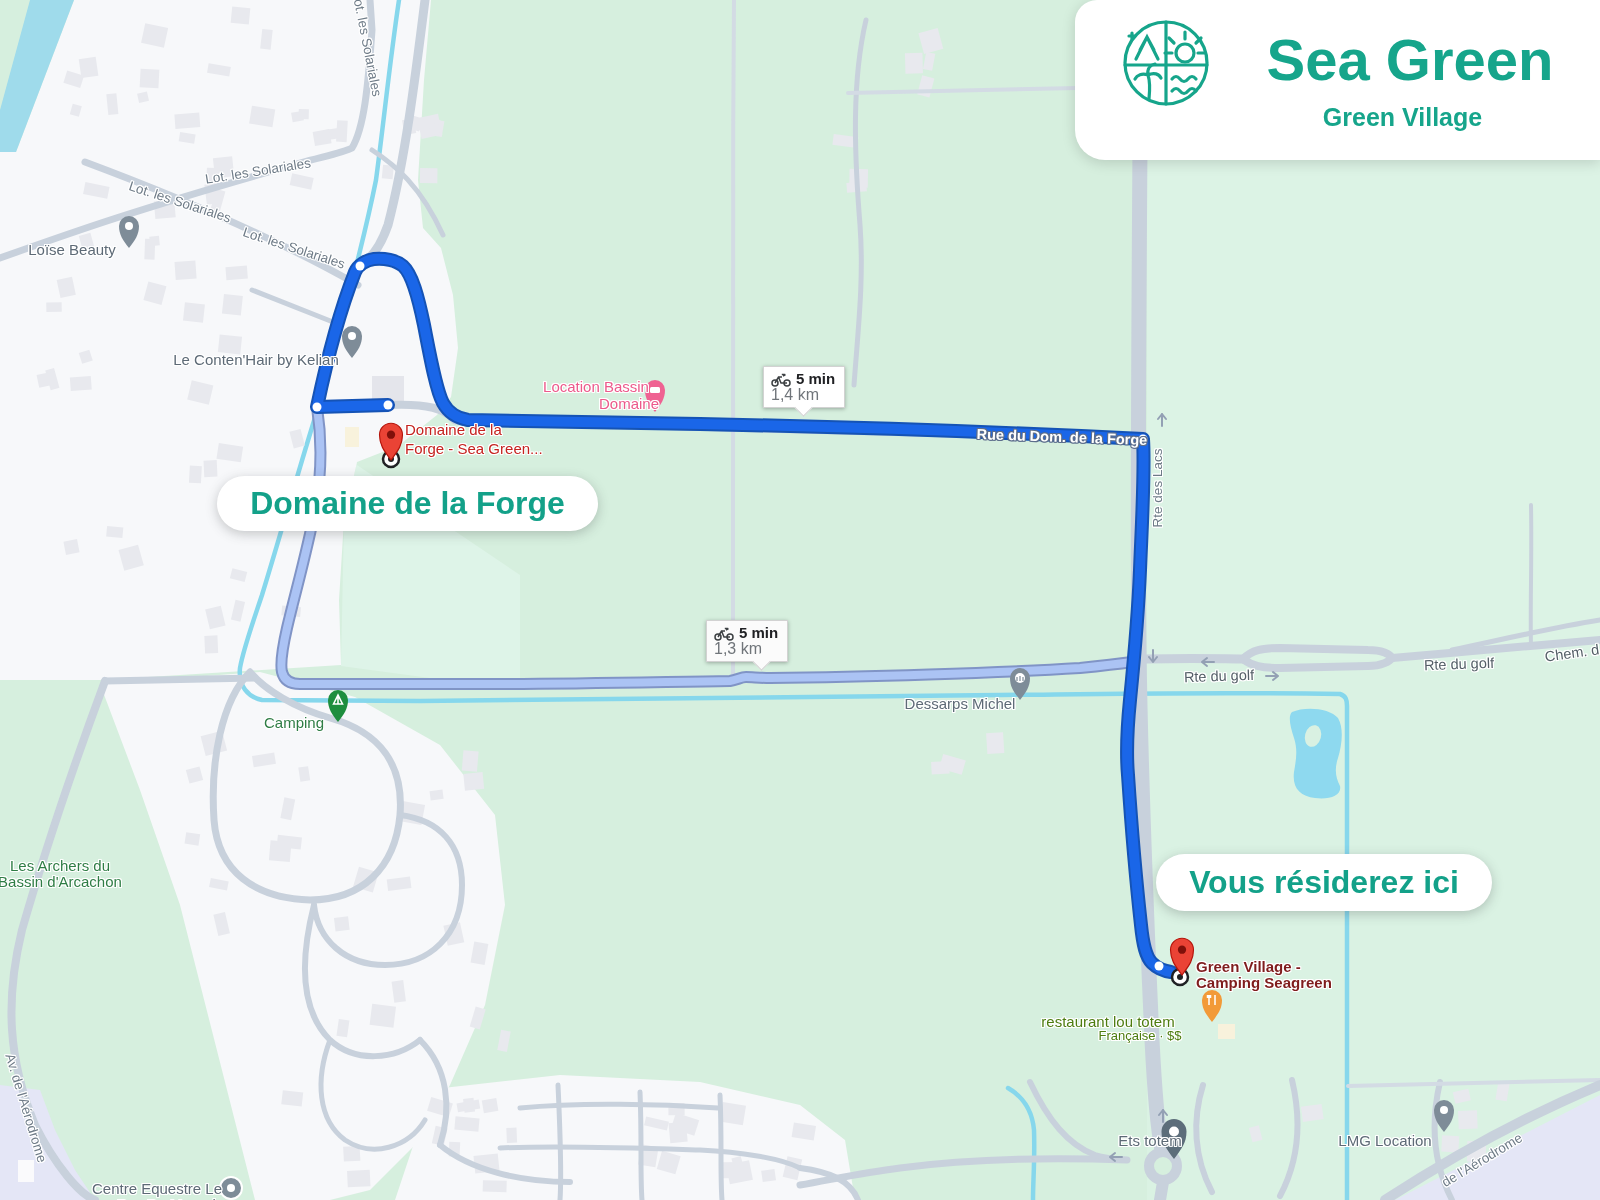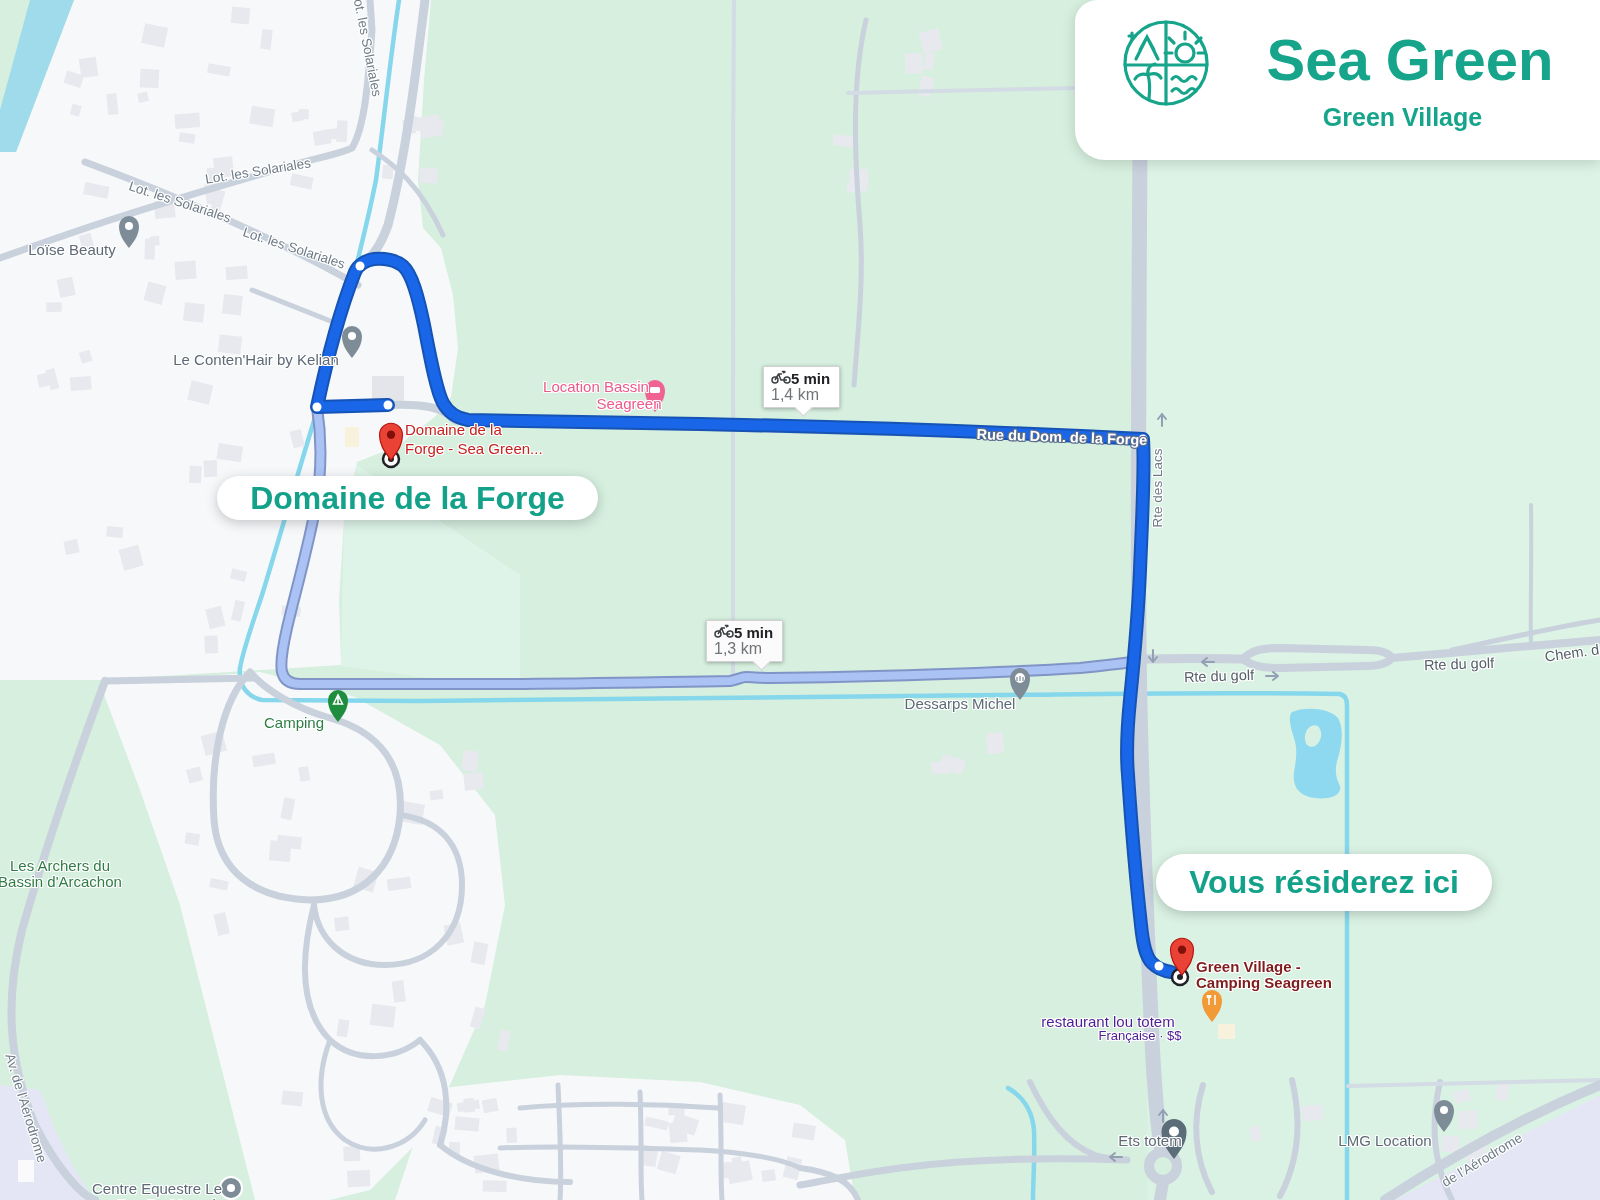--- a/index.html
+++ b/index.html
@@ -13,33 +13,33 @@
                    0 -1px 0 #fff,0 1px 0 #fff,-1px 0 0 #fff,1px 0 0 #fff;}
   .street{font-size:13.5px;color:#6e7b87;}
   .street-dark{font-size:14.5px;color:#545f67;font-weight:500;}
   .route-street{font-size:14.5px;font-weight:700;color:#fff;
        text-shadow:-1px -1px 0 #5d6e8c,1px -1px 0 #5d6e8c,-1px 1px 0 #5d6e8c,1px 1px 0 #5d6e8c,
                    0 -1px 0 #5d6e8c,0 1px 0 #5d6e8c,-1px 0 0 #5d6e8c,1px 0 0 #5d6e8c;}
   .poi{font-size:15px;font-weight:500;color:#5d6a76;}
   .poi-sub{font-size:13px;font-weight:400;}
   .poi-green{color:#2f7d45;}
   .poi-pink{color:#ec5a8b;padding-left:42px;}
-  .poi-orange{color:#4c1d95;}
+  .poi-orange{color:#4d7c0f;}
   .red-marker-label{font-size:15px;font-weight:500;color:#c5221f;line-height:19px;}
   .dest-label{font-size:15px;font-weight:700;color:#7f1d1d;line-height:16px;}
   .ta-r{text-align:right;}
   .ta-c{text-align:center;}
   
   .pill{position:absolute;background:#fff;border-radius:30px;display:flex;align-items:center;
         justify-content:center;font-weight:700;color:#13a189;font-size:32px;
         box-shadow:0 3px 12px rgba(60,64,67,.28);}
   
   .badge{position:absolute;background:#fff;border:1px solid #d2d2d2;
          box-shadow:0 1px 4px rgba(0,0,0,.3);padding:3px 9px 3px 7px;}
-  .badge .row{display:flex;align-items:flex-start;}
+  .badge .row{display:flex;align-items:flex-end;gap:5px;}
   .badge .dur{font-size:15px;font-weight:700;color:#202124;}
   .badge .dist{font-size:16px;color:#70757a;margin-top:-1px;}
   .badge .ptr{position:absolute;bottom:-7px;width:12px;height:12px;background:#fff;
          transform:rotate(45deg);border-right:1px solid #d2d2d2;border-bottom:1px solid #d2d2d2;}
   
   #brand-card{position:absolute;right:0;top:0;width:525px;height:160px;background:#ffffff;
          border-radius:22px 0 0 30px;box-shadow:0 3px 14px rgba(0,0,0,.15);}
   #brand-name{position:absolute;left:155px;top:26px;width:360px;text-align:center;
          font-size:58px;font-weight:700;color:#16a58b;letter-spacing:0px;}
   #brand-sub{position:absolute;left:155px;top:103px;width:345px;text-align:center;
@@ -393,21 +393,21 @@
 
 <div class="lbl street" style="left:367px;top:44px;transform:translate(-50%,-50%) rotate(79deg);">Lot. les Solariales</div>
 <div class="lbl street" style="left:258px;top:171px;transform:translate(-50%,-50%) rotate(-9deg);">Lot. les Solariales</div>
 <div class="lbl street" style="left:180px;top:202px;transform:translate(-50%,-50%) rotate(18deg);">Lot. les Solariales</div>
 <div class="lbl street" style="left:294px;top:248px;transform:translate(-50%,-50%) rotate(18deg);">Lot. les Solariales</div>
 
 <div class="lbl poi" style="left:72px;top:249px;">Loïse Beauty</div>
 <div class="lbl poi" style="left:256px;top:359px;">Le Conten'Hair by Kelian</div>
 
 <div class="lbl poi poi-pink ta-r" style="left:575px;top:386px;">Location Bassin</div>
-<div class="lbl poi poi-pink ta-r" style="left:608px;top:403px;">Seagreen</div>
+<div class="lbl poi poi-pink ta-r" style="left:608px;top:403px;">Domaine</div>
 
 <div class="lbl red-marker-label" style="left:405px;top:429px;transform:translate(0,-50%);">Domaine de la</div>
 <div class="lbl red-marker-label" style="left:405px;top:448px;transform:translate(0,-50%);">Forge - Sea Green...</div>
 
 <div class="lbl route-street" style="left:1062px;top:437px;transform:translate(-50%,-50%) rotate(2deg);">Rue du Dom. de la Forge</div>
 <div class="lbl street" style="left:1157px;top:488px;transform:translate(-50%,-50%) rotate(-90deg);">Rte des Lacs</div>
 
 <div class="lbl street-dark" style="left:1219px;top:676px;transform:translate(-50%,-50%) rotate(-2deg);">Rte du golf</div>
 <div class="lbl street-dark" style="left:1459px;top:664px;transform:translate(-50%,-50%) rotate(-2deg);">Rte du golf</div>
 <div class="lbl street-dark" style="left:1572px;top:653px;transform:translate(-50%,-50%) rotate(-8deg);">Chem. d</div>
@@ -457,21 +457,21 @@
             <circle cx="16" cy="10" r="3"></circle>
         <path d="M4,10 L7.5,4 L11,4 M7.5,4 L10,10 L16,10 M12,3 l2.5,-1.5 M10.8,1.5 h3"></path>
       </g>
     </svg>
     <span class="dur">5 min</span>
   </div>
   <div class="dist">1,3 km</div>
   <div class="ptr" style="left:48px;background:#fbfbfb;"></div>
 </div>
 
-<div class="pill" style="left:217px;top:476px;width:381px;height:44px;">
+<div class="pill" style="left:217px;top:476px;width:381px;height:55px;">
   <span>Domaine de la Forge</span>
 </div>
 <div class="pill" style="left:1156px;top:854px;width:336px;height:57px;">
   <span>Vous résiderez ici</span>
 </div>
 
 <div id="brand-card">
   <svg width="90" height="90" viewBox="-45 -45 90 90" style="position:absolute;left:46px;top:18px;">
     <g fill="none" stroke="#16a58b" stroke-width="3.2" stroke-linecap="round">
       <circle r="41"></circle>

